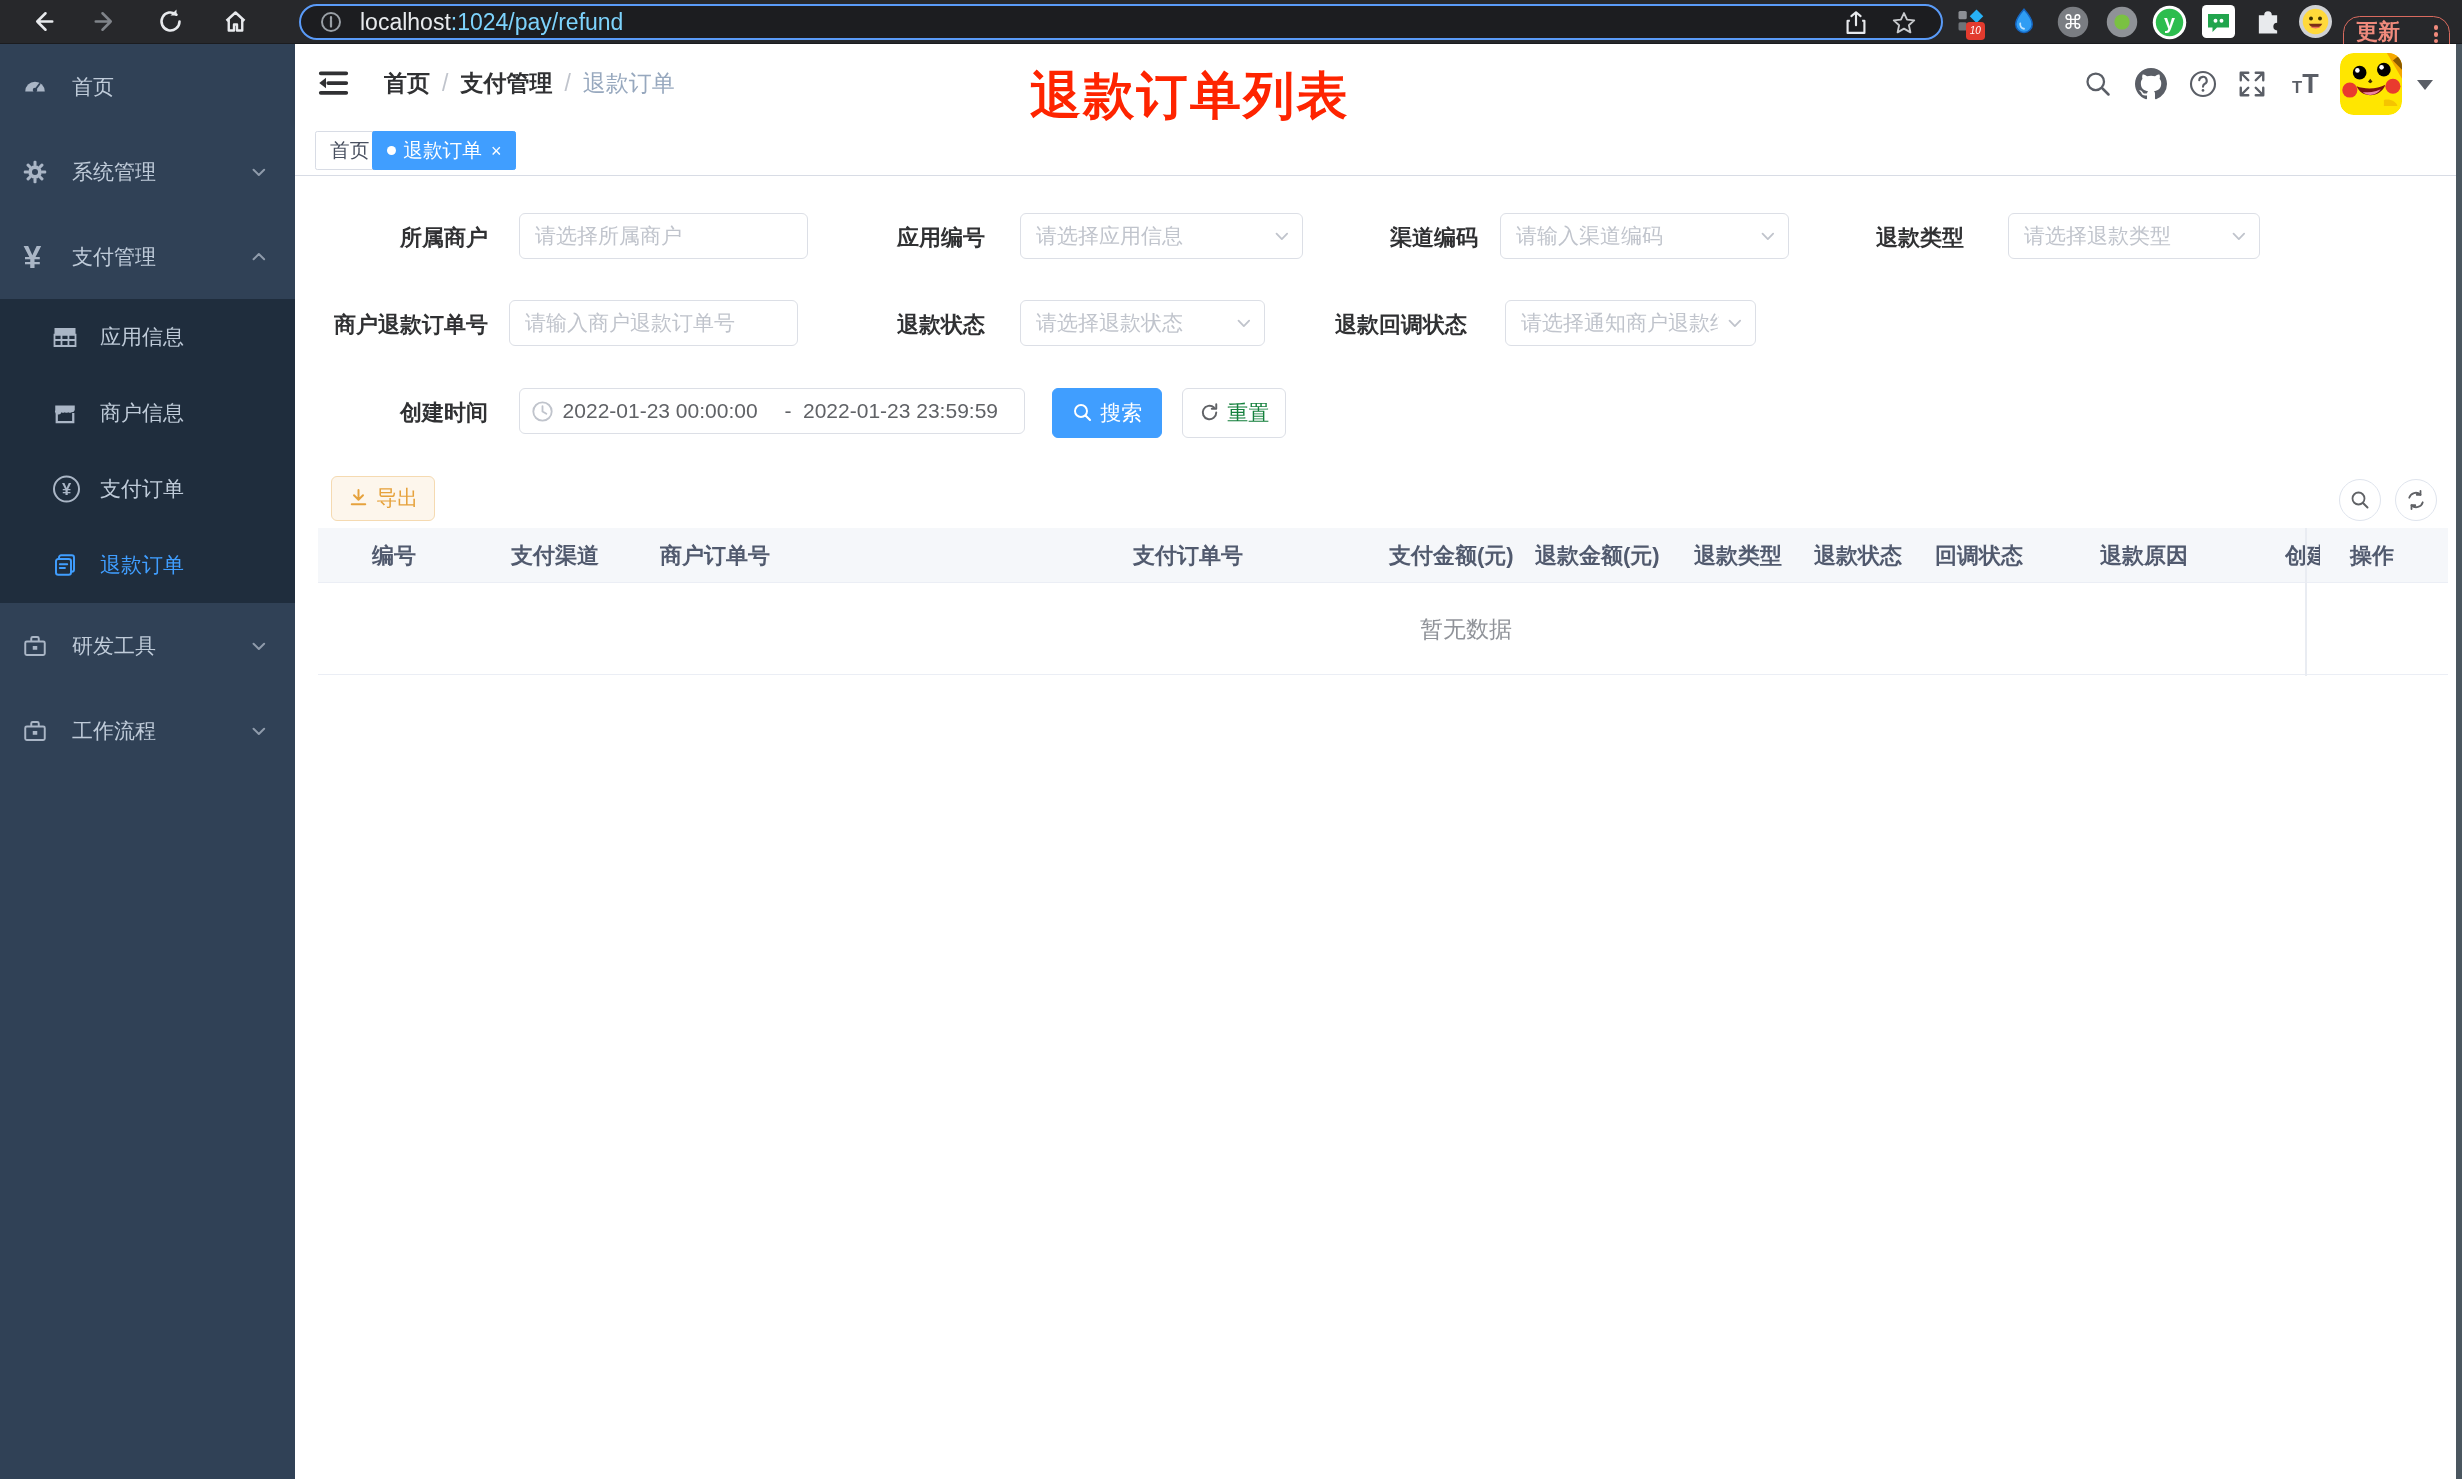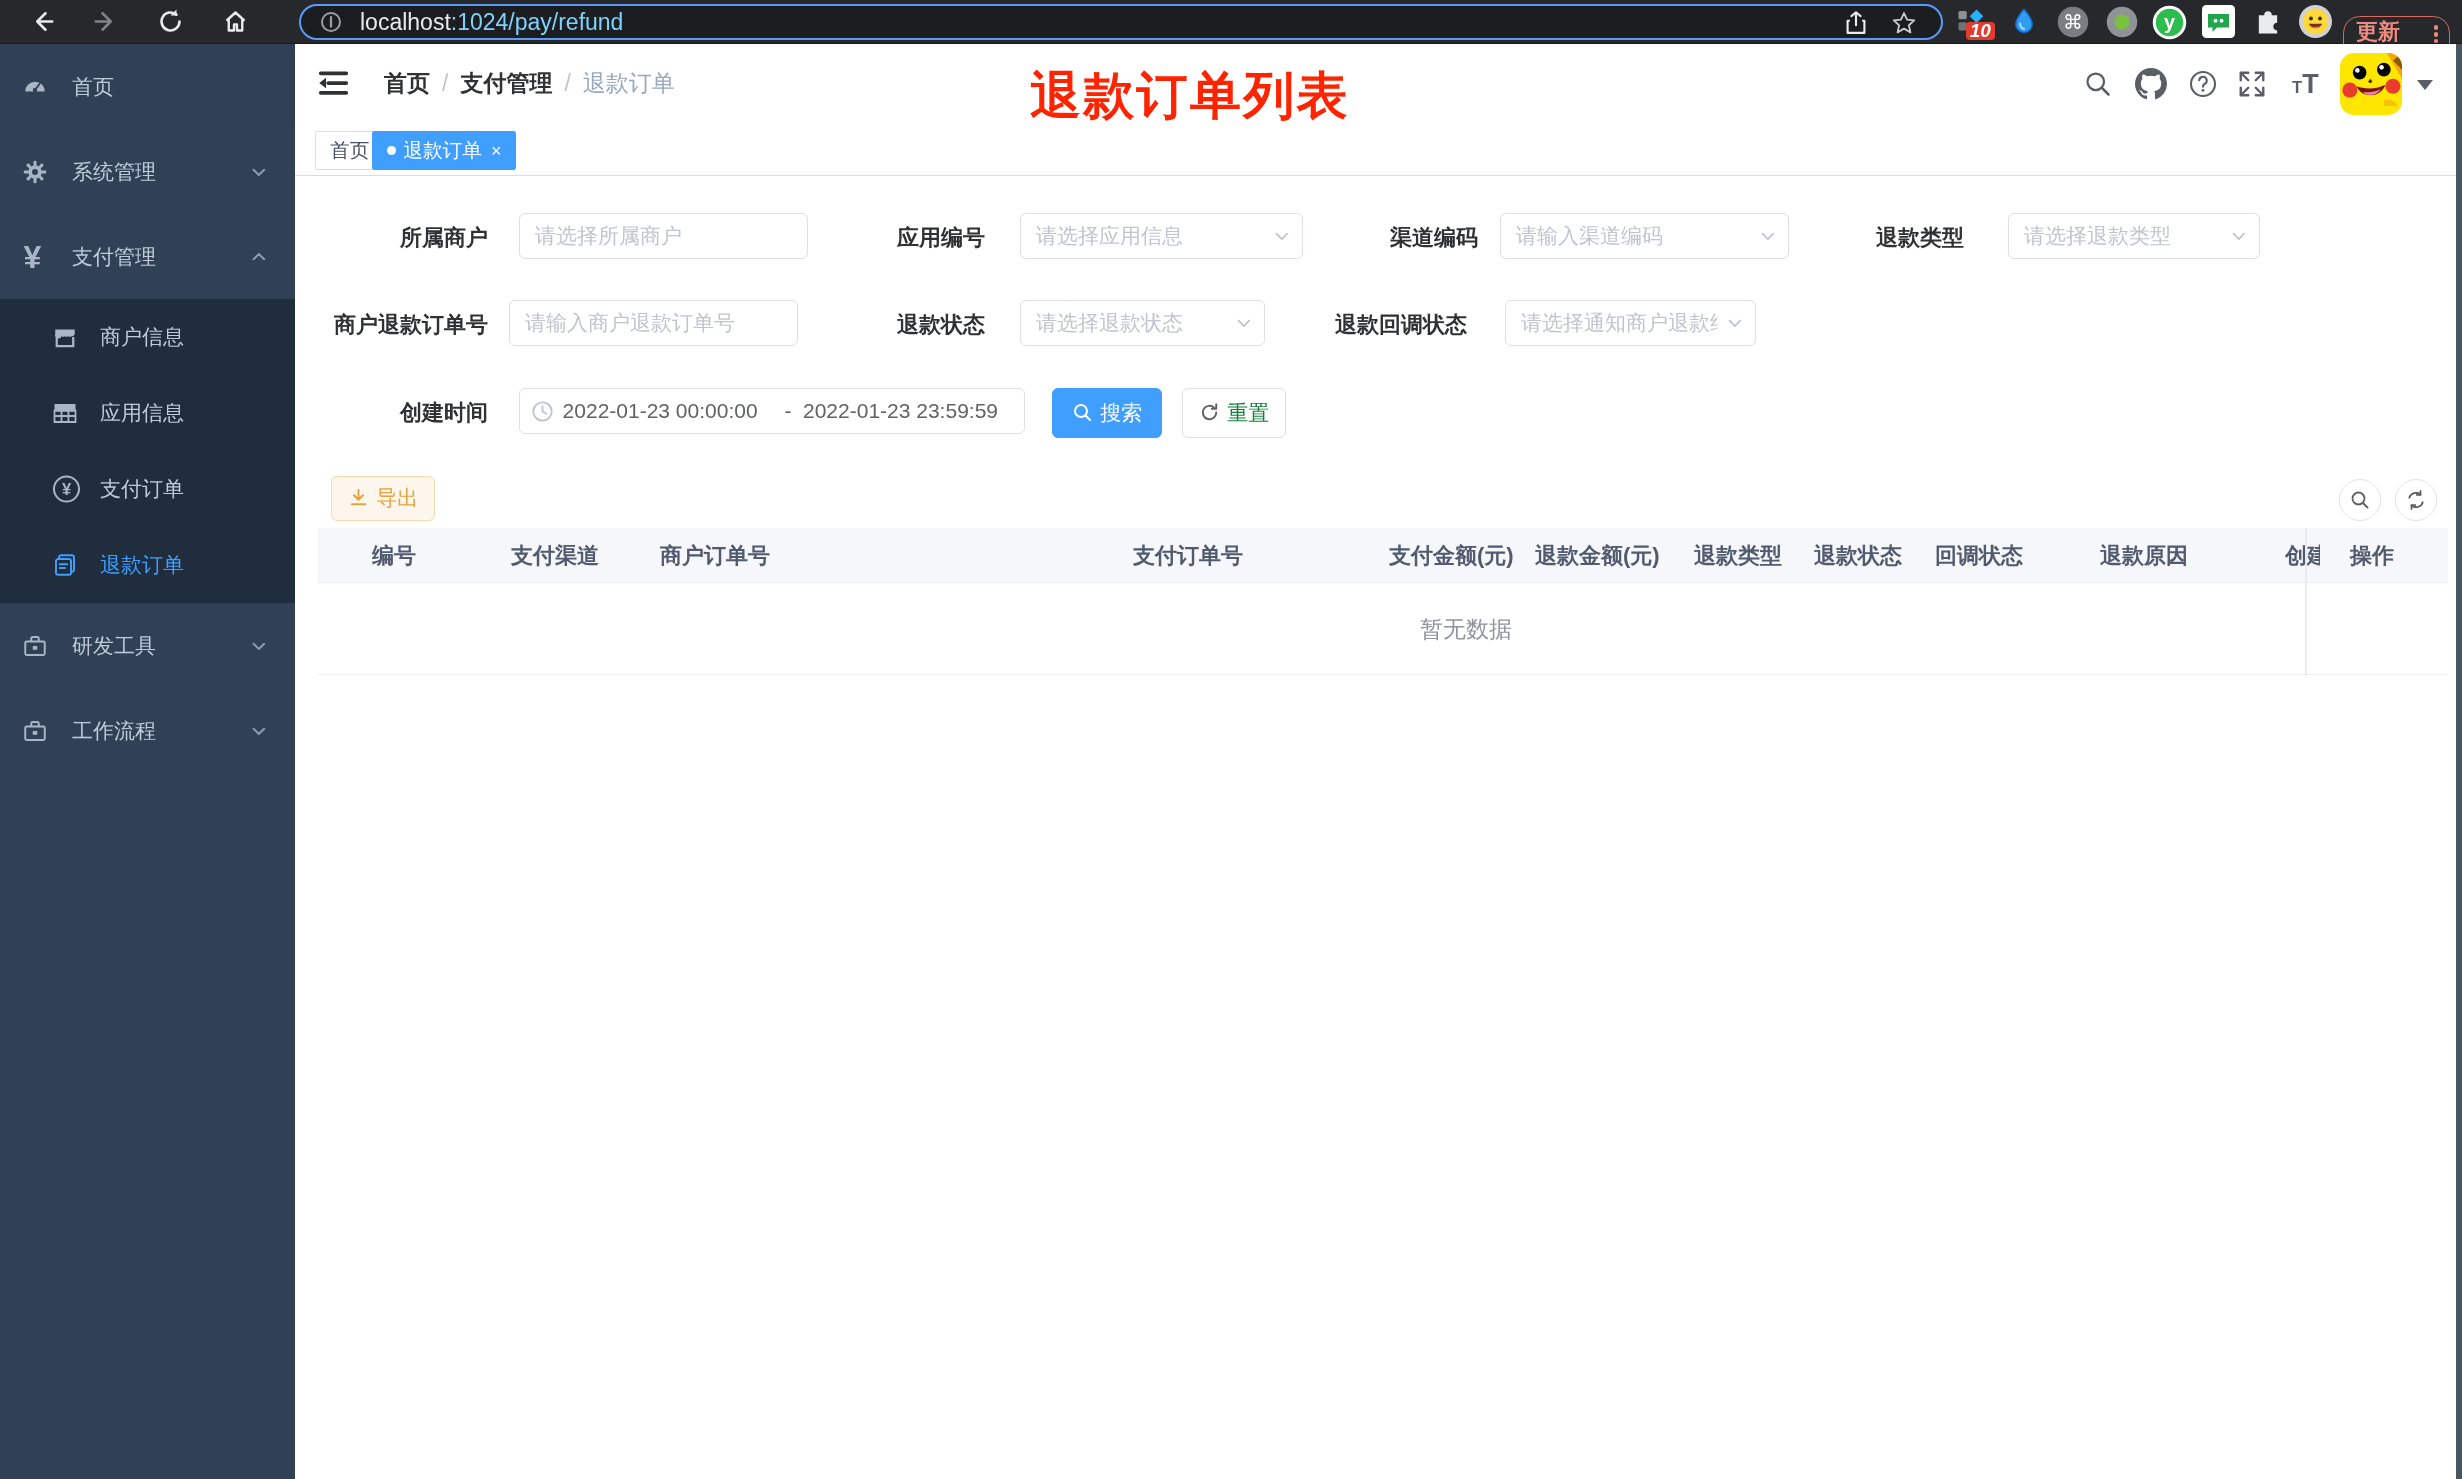--- a/index.html
+++ b/index.html
@@ -7,21 +7,21 @@
   body{font-family:"Liberation Sans","DejaVu Sans",sans-serif;background:#fff;position:relative;font-size:21px;color:#303133}
   svg{display:block}
 
   
   .chrome{position:absolute;left:0;top:0;width:2462px;height:44px;background:#27282b;border-bottom:1.5px solid #1b1c1f}
   .nav-ic{position:absolute;top:8.3px;width:27px;height:27px}
   .omnibox{position:absolute;left:299px;top:3.8px;width:1644px;height:36px;border:2.3px solid #5a9bf8;border-radius:18px;background:#1c1d20}
   .url-text{position:absolute;left:59px;top:0;line-height:32px;font-size:23px;white-space:nowrap}
   .url-host{color:#e8eaed}.url-rest{color:#7dd3fc}
   .ext{position:absolute;top:5.3px}
-  .badge{position:absolute;left:12px;top:16.6px;background:#e33b2e;color:#fff;font-size:19px;font-weight:700;border-radius:3.8px;padding:0.8px 3.8px;line-height:16.6px}
+  .badge{position:absolute;left:12px;top:16.6px;background:#e33b2e;color:#fff;font-size:10px;font-weight:400;border-radius:3.8px;padding:0.8px 3.8px;line-height:16.6px}
   .upd-pill{position:absolute;left:2343px;top:16px;width:107px;height:47px;border:1.5px solid #d96a5e;border-radius:16.6px}
   .upd-label{position:absolute;left:12px;top:0;line-height:30px;color:#f08a7c;font-size:22px;font-weight:700}
   .vdots{position:absolute;right:10.6px;top:6px;width:4.5px}
   .vdots i{display:block;width:4.5px;height:4.5px;border-radius:50%;background:#f08a7c;margin:2.3px 0}
 
   
   .sidebar{position:absolute;left:0;top:44px;width:295px;height:1436px;background:#304156;color:#bfcbd9}
   .logo{position:relative;height:82px}
   .logo-img{position:absolute;left:45px;top:13.6px;width:51px;height:51px;border-radius:4.5px;overflow:hidden}
   .logo-title{position:absolute;left:115px;top:0;line-height:79px;color:#fff;font-size:27px;font-weight:700;white-space:nowrap}
@@ -246,34 +246,34 @@
         <svg width="19.7" height="19.7" viewBox="0 0 26 26">
           <path d="M6 16l7-7 7 7" stroke="currentColor" stroke-width="2.6" fill="none" stroke-linecap="round" stroke-linejoin="round"></path>
         </svg>
       </span>
   </div>
 
   <div class="submenu">
     <div class="s-item">
       <span class="s-ic">
         <svg width="24" height="24" viewBox="0 0 32 32">
-            <path d="M3 6h26v6a4 4 0 0 1-4.3 3 4 4 0 0 1-4.4 0 4 4 0 0 1-4.6 0 4 4 0 0 1-4.4 0A4 4 0 0 1 3 12z" fill="currentColor"></path>
-            <path d="M5 16v12h22V16" stroke="currentColor" stroke-width="3" fill="none"></path>
+            <rect x="2" y="4" width="28" height="9" fill="currentColor"></rect>
+            <path d="M2 13h28v15H2zM2 20h28M11.3 13v15M20.6 13v15" stroke="currentColor" stroke-width="2.4" fill="none"></path>
           </svg>
       </span>
-      <span class="lab">商户信息</span>
+      <span class="lab">应用信息</span>
     </div>
     <div class="s-item">
       <span class="s-ic">
         <svg width="24" height="24" viewBox="0 0 32 32">
-            <rect x="2" y="4" width="28" height="9" fill="currentColor"></rect>
-            <path d="M2 13h28v15H2zM2 20h28M11.3 13v15M20.6 13v15" stroke="currentColor" stroke-width="2.4" fill="none"></path>
+            <path d="M3 6h26v6a4 4 0 0 1-4.3 3 4 4 0 0 1-4.4 0 4 4 0 0 1-4.6 0 4 4 0 0 1-4.4 0A4 4 0 0 1 3 12z" fill="currentColor"></path>
+            <path d="M5 16v12h22V16" stroke="currentColor" stroke-width="3" fill="none"></path>
           </svg>
       </span>
-      <span class="lab">应用信息</span>
+      <span class="lab">商户信息</span>
     </div>
     <div class="s-item">
       <span class="s-ic">
         <div class="circle-yen">¥</div>
       </span>
       <span class="lab">支付订单</span>
     </div>
     <div class="s-item active-blue">
       <span class="s-ic">
         <svg width="24" height="24" viewBox="0 0 32 32">

